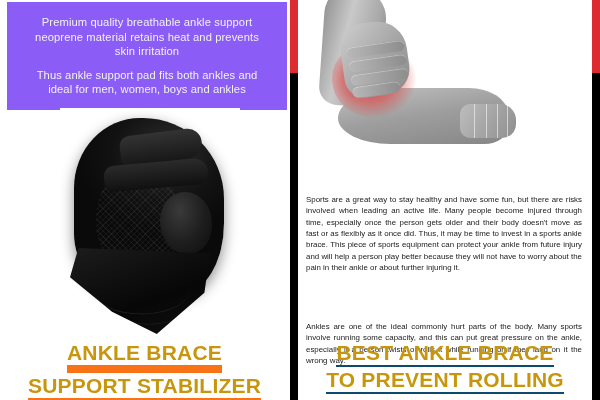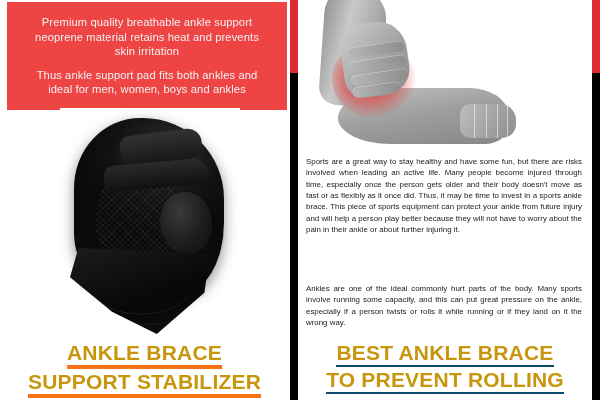--- a/index.html
+++ b/index.html
@@ -3,21 +3,21 @@
 <meta charset="utf-8">
 <style>
   html,body{margin:0;padding:0;background:#fff;}
   body{width:600px;height:400px;overflow:hidden;
        font-family:"Liberation Sans","DejaVu Sans",sans-serif;}
   .stage{position:relative;width:600px;height:400px;background:#ffffff;}
 
   
   .panel-left{position:absolute;left:0;top:0;width:289px;height:400px;background:#fff;overflow:hidden;}
 
-  .promo-box{position:absolute;left:7px;top:2px;width:280px;height:108px;background:#ef4444;
+  .promo-box{position:absolute;left:7px;top:2px;width:280px;height:108px;background:#8b5cf6;
              display:flex;flex-direction:column;justify-content:center;align-items:center;}
   .promo-line{color:#f2f2f2;font-size:11.2px;line-height:14.5px;text-align:center;
               letter-spacing:.1px;width:268px;}
   .promo-gap{height:9px;}
 
   
   .brace-photo{position:absolute;left:60px;top:108px;width:180px;height:228px;background:#fff;}
   .brace-body{position:absolute;left:14px;top:10px;width:150px;height:175px;
               background:
                 radial-gradient(ellipse 60% 45% at 62% 20%, #2e2e2e 0%, #121212 60%, #0a0a0a 100%),
@@ -44,21 +44,21 @@
   .brace-seam{position:absolute;left:34px;top:156px;width:96px;height:50px;
               border-bottom:1px solid rgba(255,255,255,.09);
               border-radius:0 0 60% 40%;transform:rotate(6deg);}
   .brace-seam2{position:absolute;left:44px;top:172px;width:86px;height:44px;
               border-bottom:1px solid rgba(255,255,255,.07);
               border-radius:0 0 60% 40%;transform:rotate(9deg);}
 
   .headline{position:absolute;left:0;width:100%;text-align:center;color:#c8960c;
             font-weight:bold;letter-spacing:.2px;}
   .hl-left{top:340px;font-size:21px;line-height:25px;}
-  .hl-left .u{border-bottom:4px solid #f97316;display:inline-block;padding-bottom:0px;}
+  .hl-left .u{border-bottom:8px solid #f97316;display:inline-block;padding-bottom:0px;}
 
   
   .divider{position:absolute;left:290px;top:0;width:8px;height:400px;}
   .divider .red{position:absolute;left:0;top:0;width:100%;height:73px;background:#dd2b32;}
   .divider .blk{position:absolute;left:0;top:73px;width:100%;height:327px;background:#000;}
 
   
   .panel-right{position:absolute;left:298px;top:0;width:294px;height:400px;background:#fff;overflow:hidden;}
   .edge-right{position:absolute;left:592px;top:0;width:8px;height:400px;}
   .edge-right .red{position:absolute;left:0;top:0;width:100%;height:73px;background:#dd2b32;}
@@ -80,21 +80,21 @@
         border-radius:10px 16px 14px 10px;}
   .toe-line{position:absolute;top:0;width:1px;height:100%;background:rgba(255,255,255,.55);}
   .hand{position:absolute;left:44px;top:22px;width:66px;height:74px;
         background:linear-gradient(135deg,#cfcfcf 0%,#a5a5a5 55%,#8a8a8a 100%);
         border-radius:24px 30px 26px 20px;transform:rotate(-8deg);}
   .finger{position:absolute;left:6px;height:11px;width:58px;
           background:linear-gradient(90deg,#b8b8b8,#8d8d8d);
           border-radius:8px;box-shadow:0 1px 0 rgba(255,255,255,.35) inset;}
 
   .body-copy{position:absolute;left:8px;width:276px;color:#1a1a1a;
-             font-size:7.9px;line-height:11.35px;text-align:justify;}
+             font-size:7.9px;line-height:11.35px;text-align:justify;margin-top:38px;}
   .p1{top:156px;}
   .p2{top:283px;}
 
   .hl-right{top:340px;font-size:21px;line-height:25px;}
   .hl-right .u{border-bottom:2px solid #0c4a6e;display:inline-block;}
 </style>
 </head>
 <body>
 
 <div class="stage">

